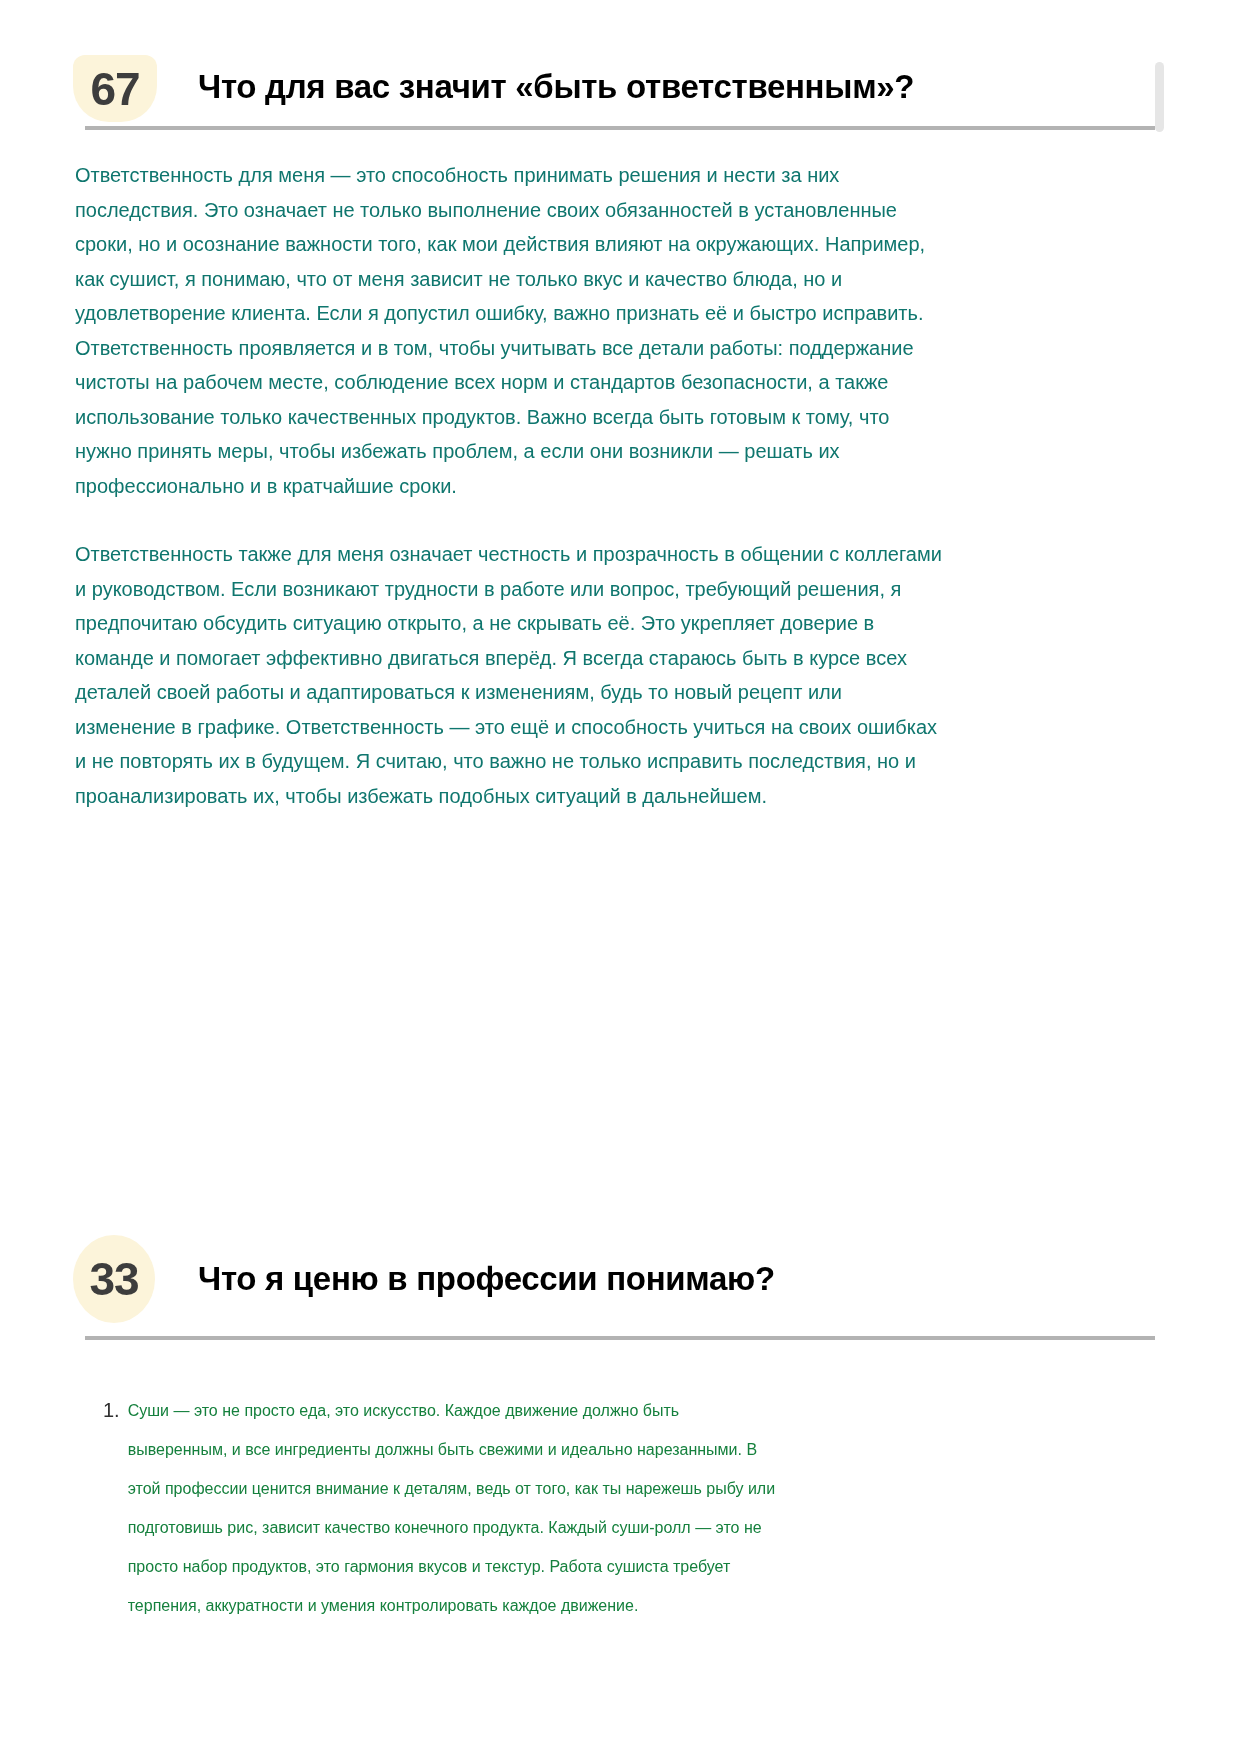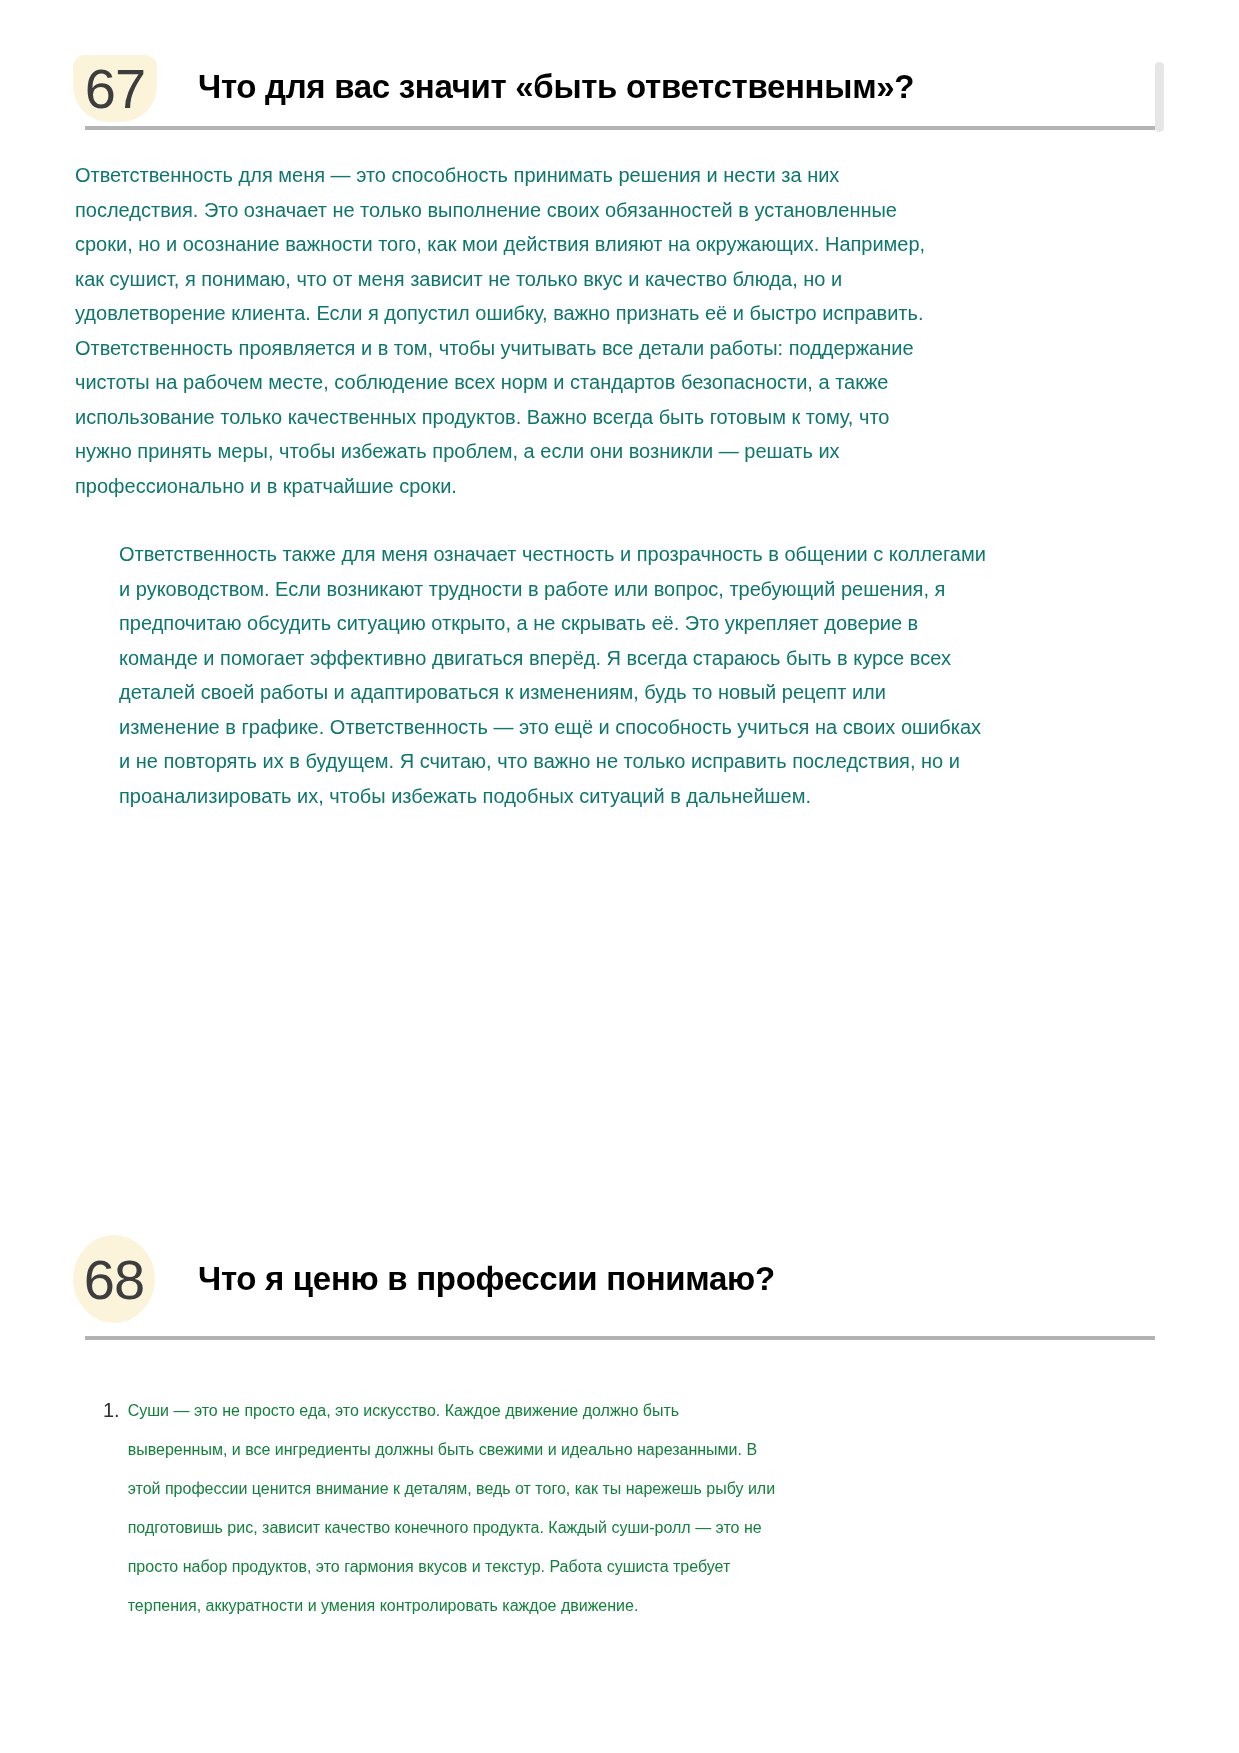--- a/index.html
+++ b/index.html
@@ -3,39 +3,39 @@
 <meta charset="utf-8">
 <style>
   html,body{margin:0;padding:0;background:#ffffff;}
   #page{
     position:relative;width:1239px;height:1753px;background:#ffffff;
     font-family:"Liberation Sans", sans-serif;color:#2f2f2f;overflow:hidden;
   }
   .badge{
     position:absolute;background:#fcf4da;color:#3d3d3d;
     display:flex;align-items:center;justify-content:center;
-    font-weight:400;font-size:56px;letter-spacing:-1px;
+    font-weight:700;font-size:46px;letter-spacing:-1px;
   }
   .badge-67{left:73px;top:55px;width:84px;height:67px;border-radius:12px 12px 36px 36px;}
   .badge-68{left:73px;top:1235px;width:82px;height:88px;border-radius:50%;}
   .sec-title{
     position:absolute;left:198px;display:flex;align-items:center;
     font-weight:700;font-size:33px;color:#000000;letter-spacing:-0.3px;
   }
   .title-67{top:52px;height:70px;}
   .title-68{top:1235px;height:88px;}
   .divider{position:absolute;left:85px;width:1070px;height:4px;background:#b3b3b3;}
   .divider-1{top:126px;}
   .divider-2{top:1336px;}
   .para{
     position:absolute;left:75px;width:1095px;
     font-size:20px;line-height:34.5px;white-space:pre-line;color:#0f766e;
   }
   .para-1{top:158px;}
-  .para-2{top:537px;margin-left:44px;}
+  .para-2{top:537px;}
   .para-3{top:848px;}
   .qlist{position:absolute;left:103px;top:1391px;width:1030px;display:flex;}
   .qlist .marker{
     flex:0 0 auto;font-size:20px;line-height:39px;padding-right:8px;color:#2f2f2f;
   }
   .qlist .item-content{flex:1 1 auto;}
   .item-heading{font-weight:700;font-size:20px;line-height:39px;color:#1f1f1f;}
   .item-body{font-size:16px;line-height:39px;white-space:pre-line;color:#15803d;}
   .scroll-thumb{
     position:absolute;left:1155px;top:62px;width:9px;height:70px;
@@ -68,21 +68,21 @@
   <div class="para para-2">Ответственность также для меня означает честность и прозрачность в общении с коллегами
 и руководством. Если возникают трудности в работе или вопрос, требующий решения, я
 предпочитаю обсудить ситуацию открыто, а не скрывать её. Это укрепляет доверие в
 команде и помогает эффективно двигаться вперёд. Я всегда стараюсь быть в курсе всех
 деталей своей работы и адаптироваться к изменениям, будь то новый рецепт или
 изменение в графике. Ответственность — это ещё и способность учиться на своих ошибках
 и не повторять их в будущем. Я считаю, что важно не только исправить последствия, но и
 проанализировать их, чтобы избежать подобных ситуаций в дальнейшем.</div>
 
   <div class="badge badge-68">
-    <span>68</span>
+    <span>33</span>
   </div>
   <div class="sec-title title-68">
     <span>Что я ценю в профессии понимаю?</span>
   </div>
   <div class="divider divider-2"></div>
 
   <div class="qlist">
     <div class="marker">1.</div>
     <div class="item-content">
       <div class="item-body">Суши — это не просто еда, это искусство. Каждое движение должно быть

